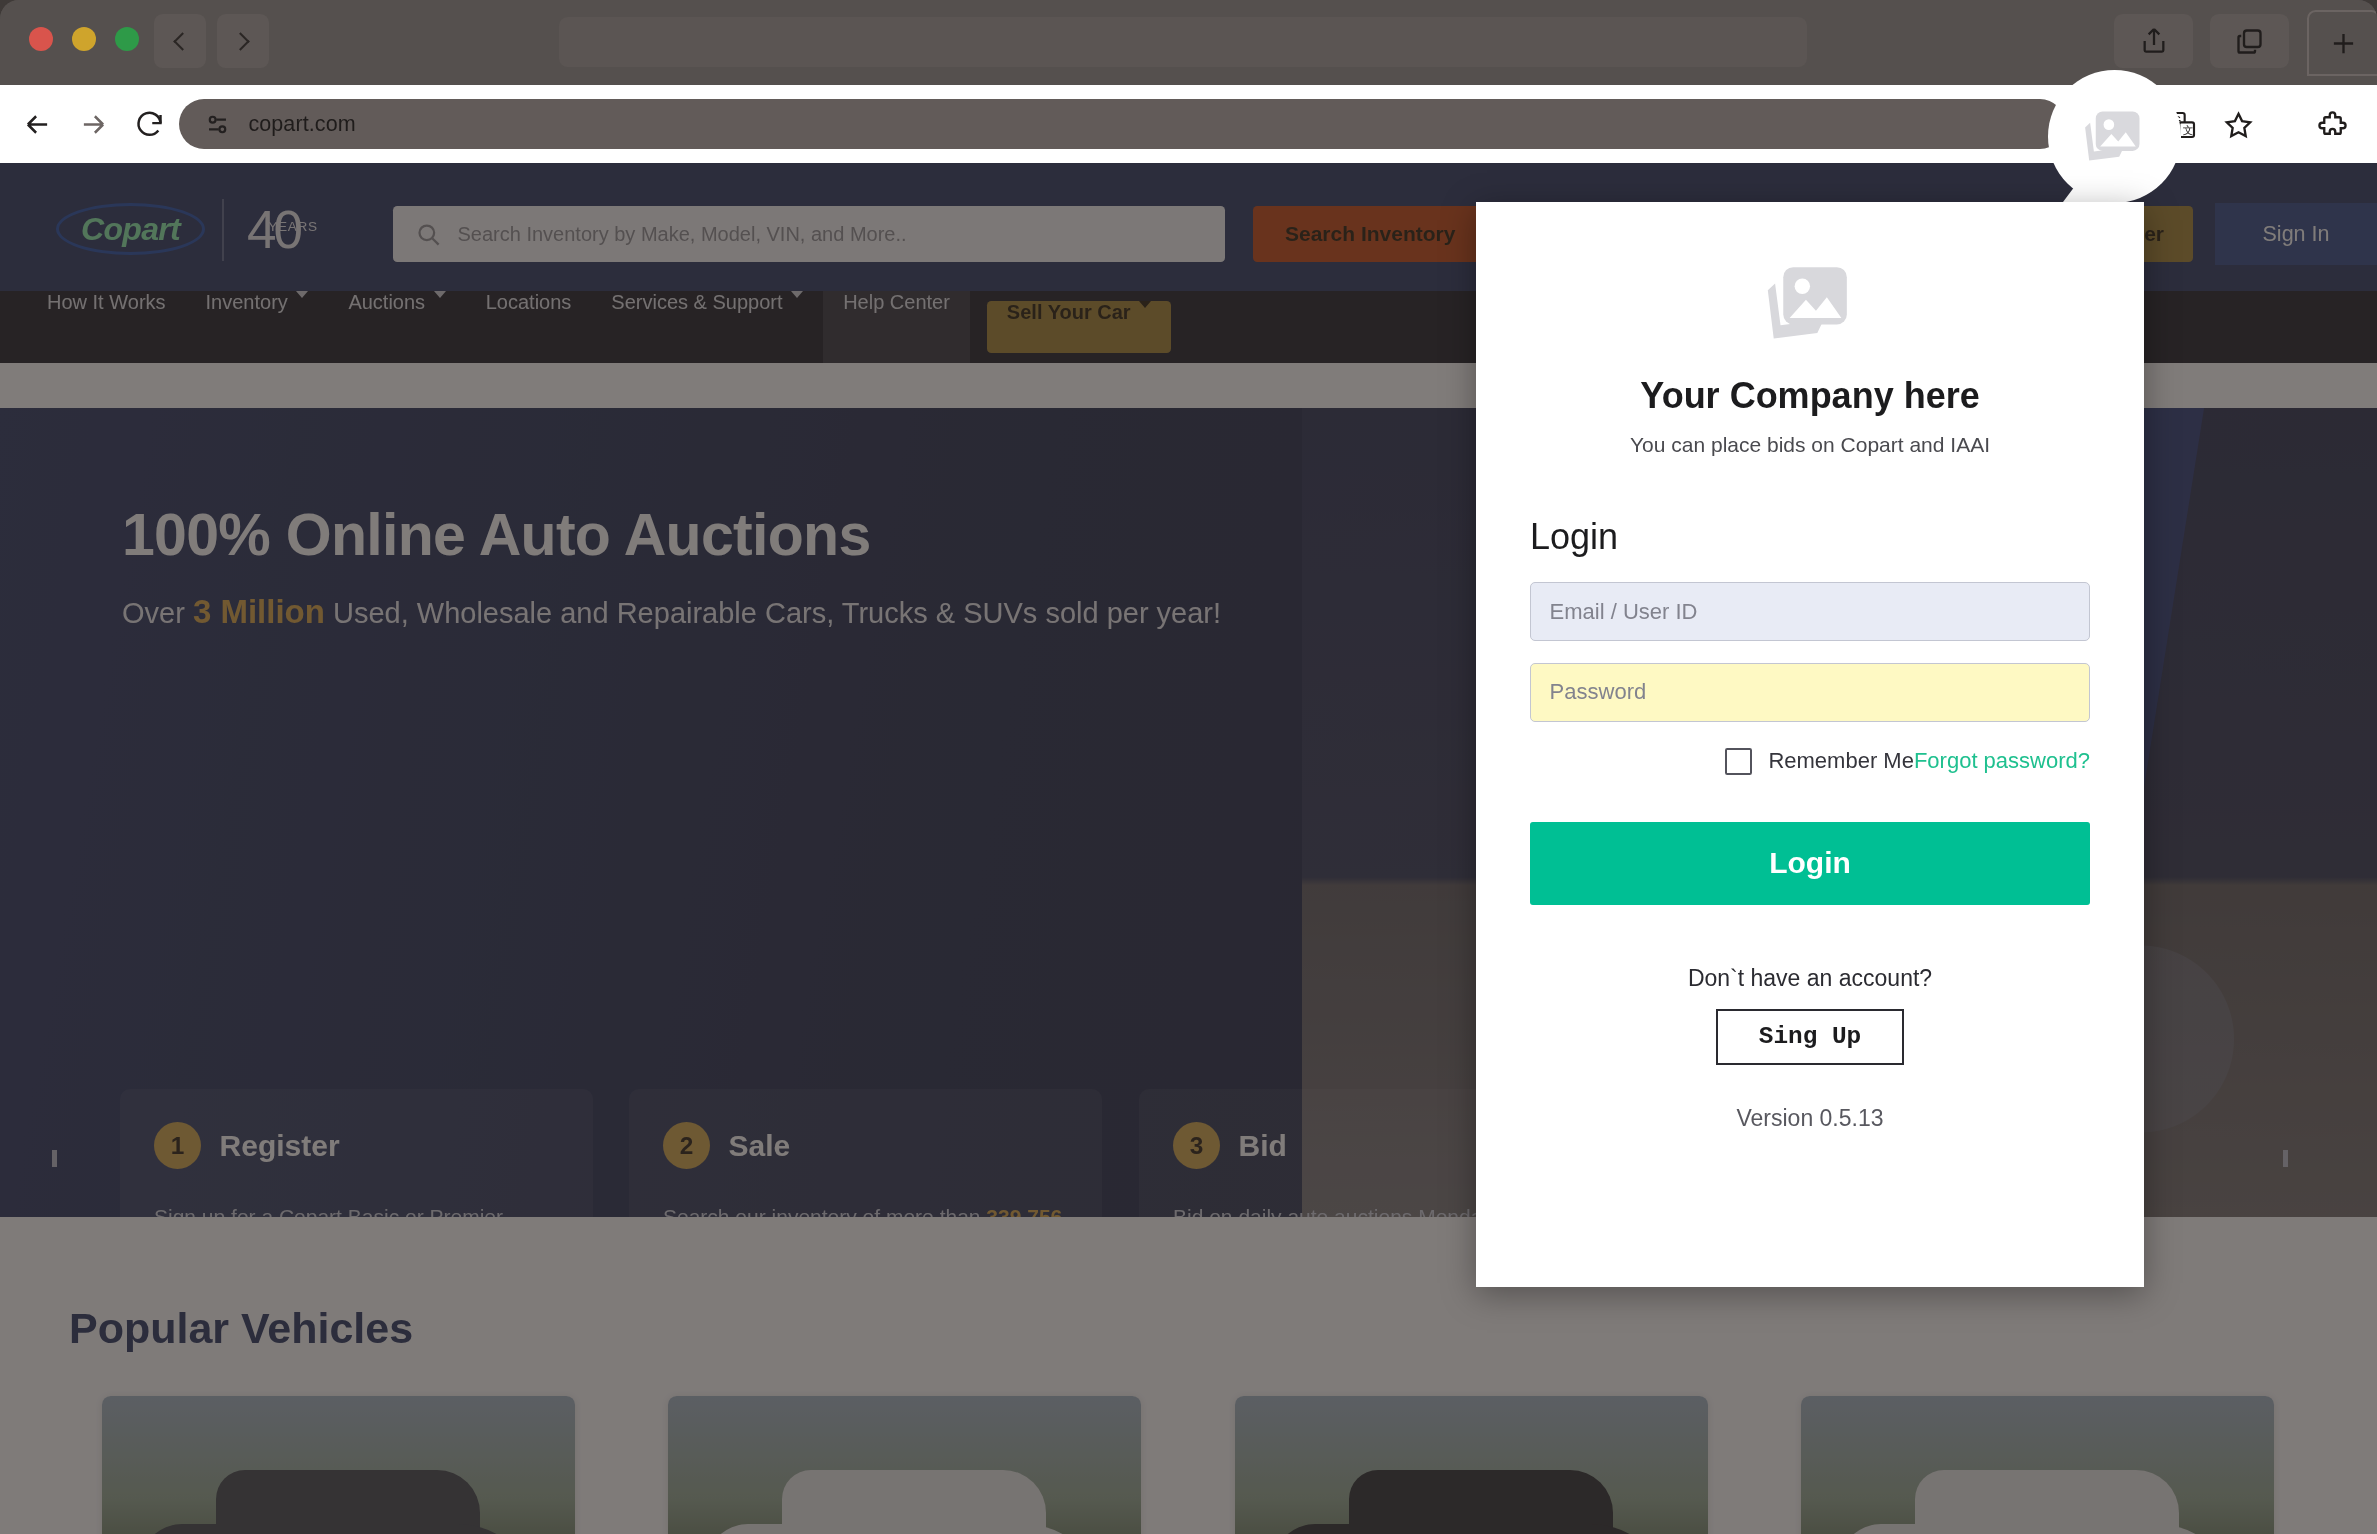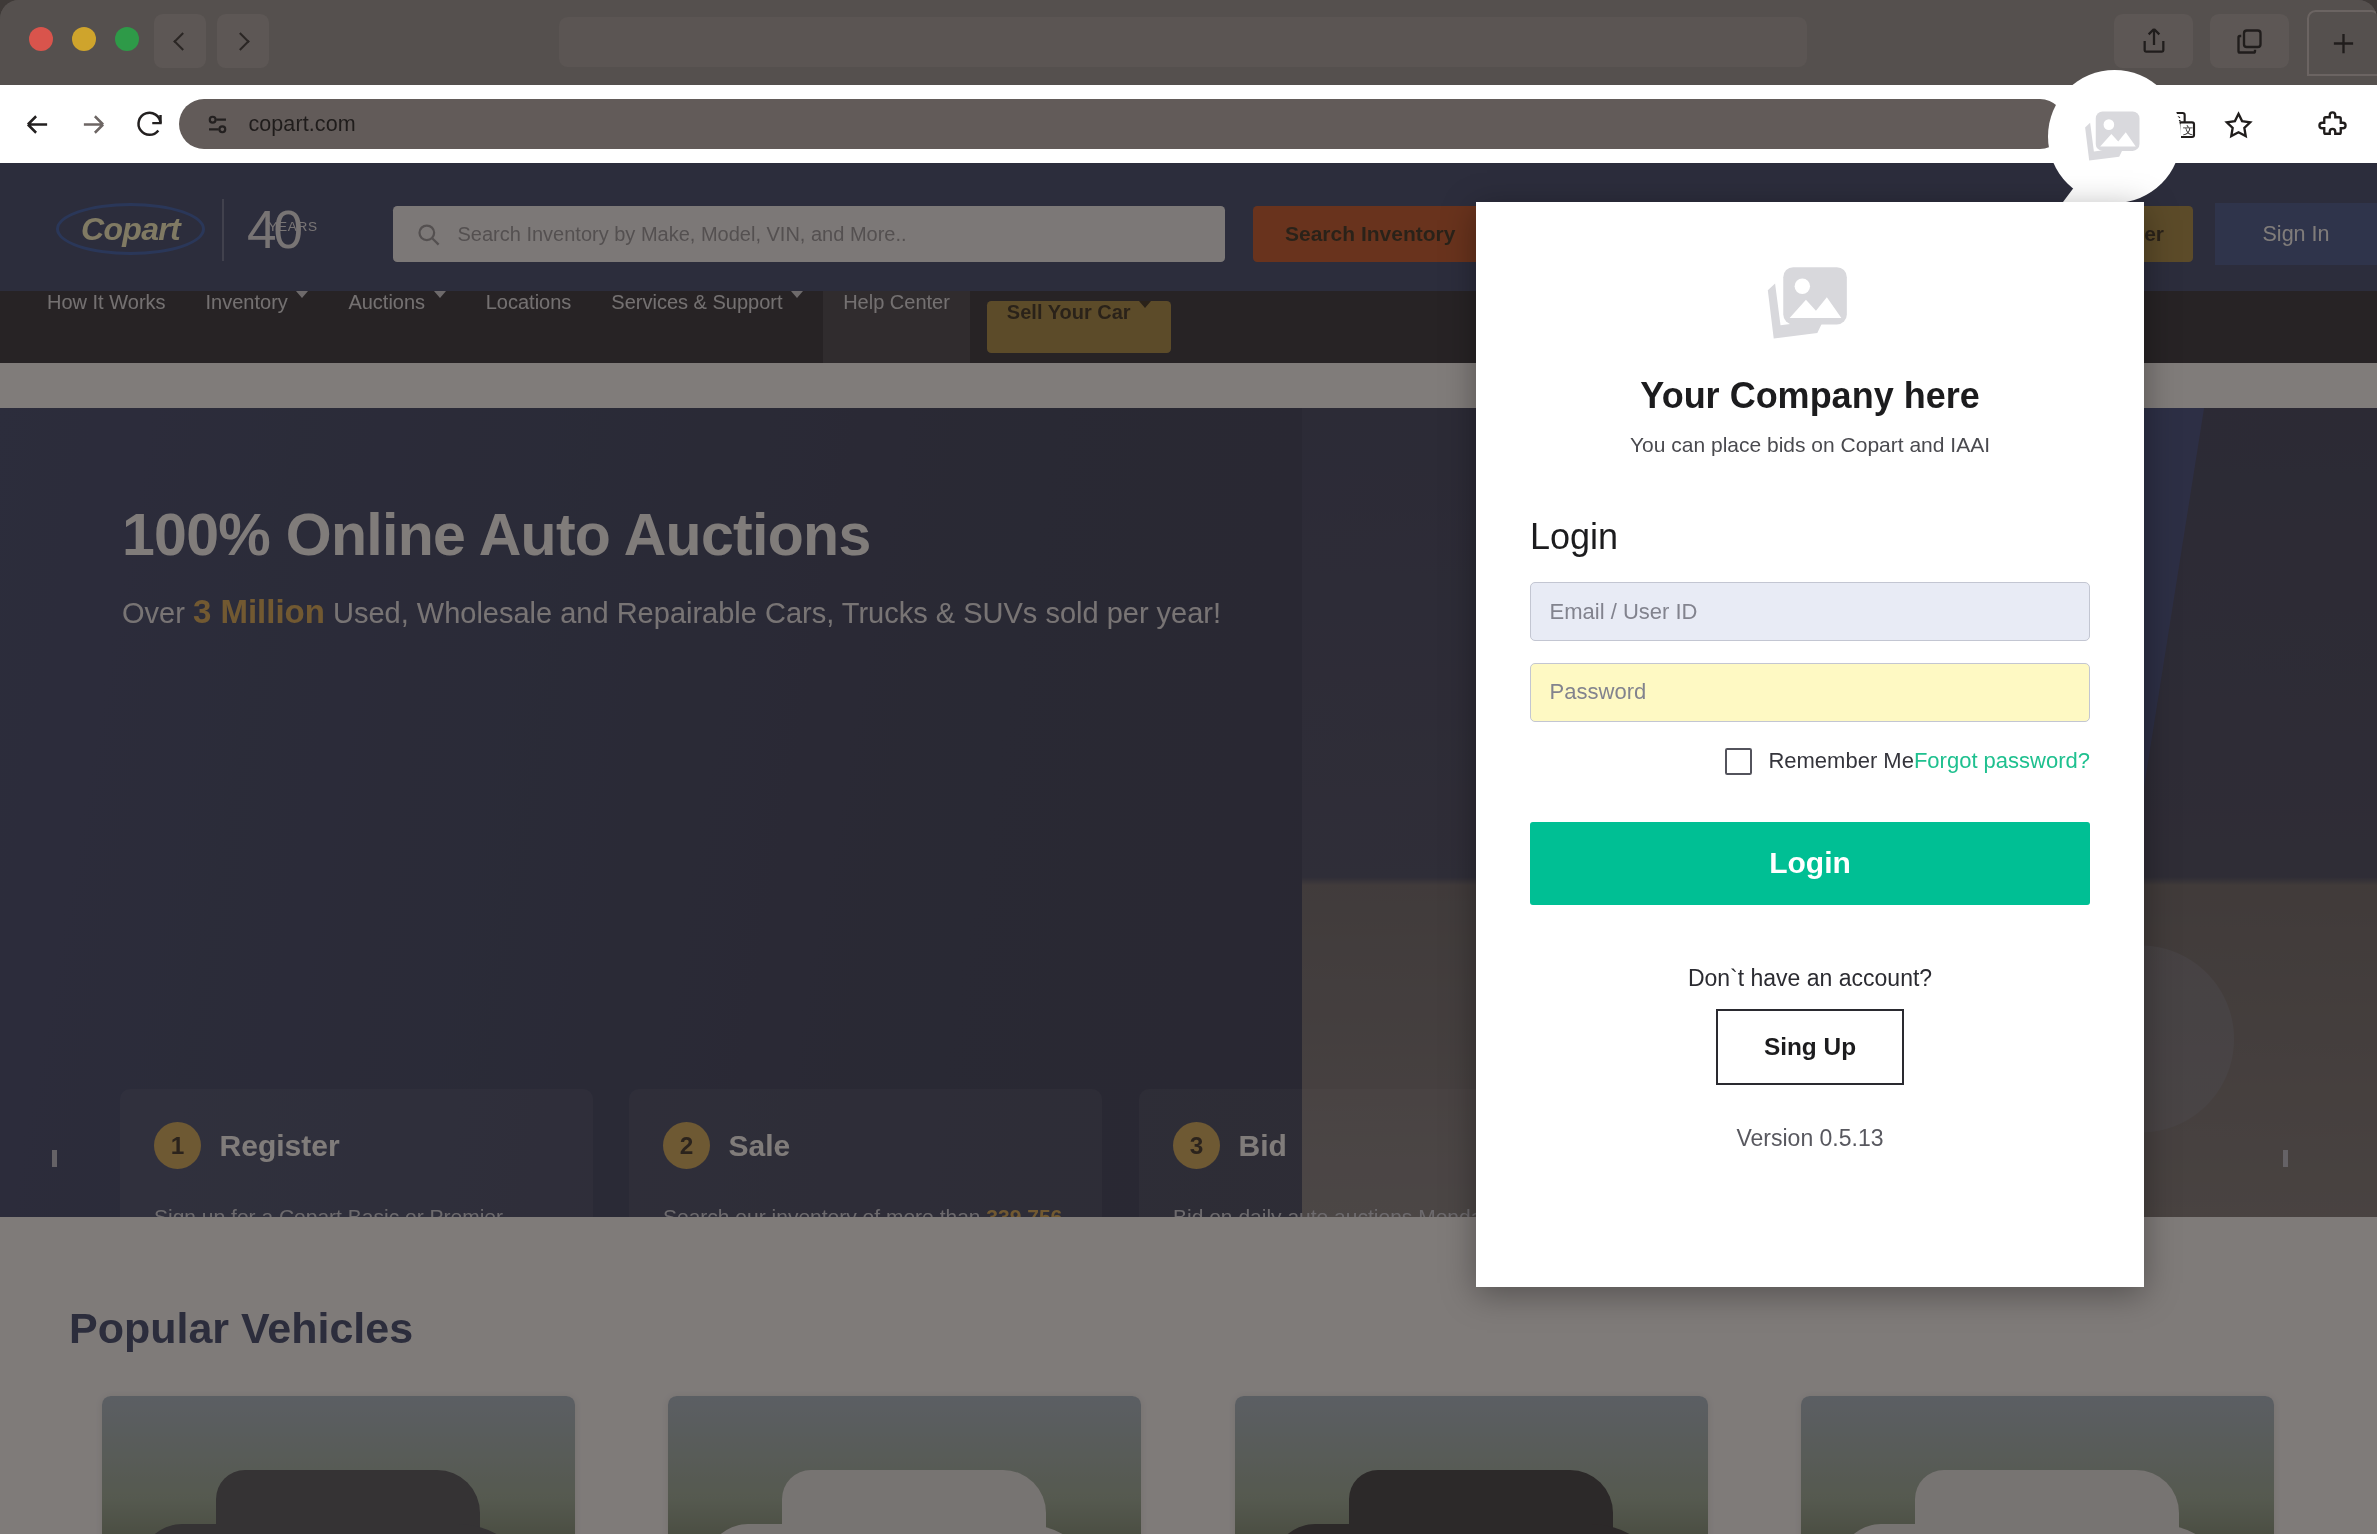--- a/index.html
+++ b/index.html
@@ -109,21 +109,21 @@
   #dim { position: absolute; inset: 0; background: rgba(50,44,40,.62); z-index: 40; pointer-events: none; }
 
   
   #site-header { position: absolute; top: 0; left: 0; right: 0; height: 128px; background: #23305c; }
   #logo { position: absolute; left: 56px; top: 40px; }
   #logo .oval {
     width: 149px; height: 52px; border-radius: 50%;
     border: 3.6px solid #1f4aa8; background: #23305c;
     display: flex; align-items: center; justify-content: center;
   }
-  #logo .word { font-size: 32px; font-weight: bold; font-style: italic; color: #fef9c3; letter-spacing: -0.7px; }
+  #logo .word { font-size: 32px; font-weight: bold; font-style: italic; color: #86efac; letter-spacing: -0.7px; }
   #logo-div { position: absolute; left: 222px; top: 36px; width: 2.2px; height: 62px; background: #5a6488; }
   #years { position: absolute; left: 247px; top: 36px; display: flex; align-items: center; }
   #years .forty { font-size: 53px; color: #e9e9ef; font-weight: 300; letter-spacing: -2.9px; }
   #years .lbl { font-size: 13.6px; color: #e9e9ef; letter-spacing: 0.7px; margin-left: -32px; margin-top: -5.7px; }
   #search-box {
     position: absolute; left: 393px; top: 43px; width: 832px; height: 56px;
     background: #f4f4f6; border-radius: 4.3px;
     display: flex; align-items: center; padding-left: 21.5px;
   }
   #search-box .mag { width: 27px; height: 27px; margin-right: 16px; flex: none; }
@@ -522,20 +522,20 @@
         <span style="margin-left:16px;font-size:22px;color:#35353c;">Remember Me</span>
       </div>
       <span style="font-size:22px;color:#1fc08f;">Forgot password?</span>
     </div>
 
     <div style="margin:47px 54px 0 54px;height:83px;background:#00bf94;border-radius:2.9px;
          display:flex;align-items:center;justify-content:center;font-size:30px;font-weight:bold;color:#ffffff;">Login</div>
 
     <div style="text-align:center;margin-top:60px;font-size:23px;color:#2b2b31;">Don`t have an account?</div>
 
-    <div style="margin:17px auto 0 auto;width:188px;height:76px;border:2.2px solid #2a2a30;
-         display:flex;align-items:center;justify-content:center;font-size:24.4px;font-weight:bold;color:#1c1c1e;">Sing Up</div>
+    <div style="margin:17px auto 0 auto;width:188px;height:56px;border:2.2px solid #2a2a30;
+         display:flex;align-items:center;justify-content:center;font-size:24.4px;font-weight:bold;color:#1c1c1e;font-family:Liberation Mono, monospace;">Sing Up</div>
 
     <div style="text-align:center;margin-top:40px;font-size:23px;color:#58585f;">Version 0.5.13</div>
   </div>
 
 </div>
 
 
 </body></html>

